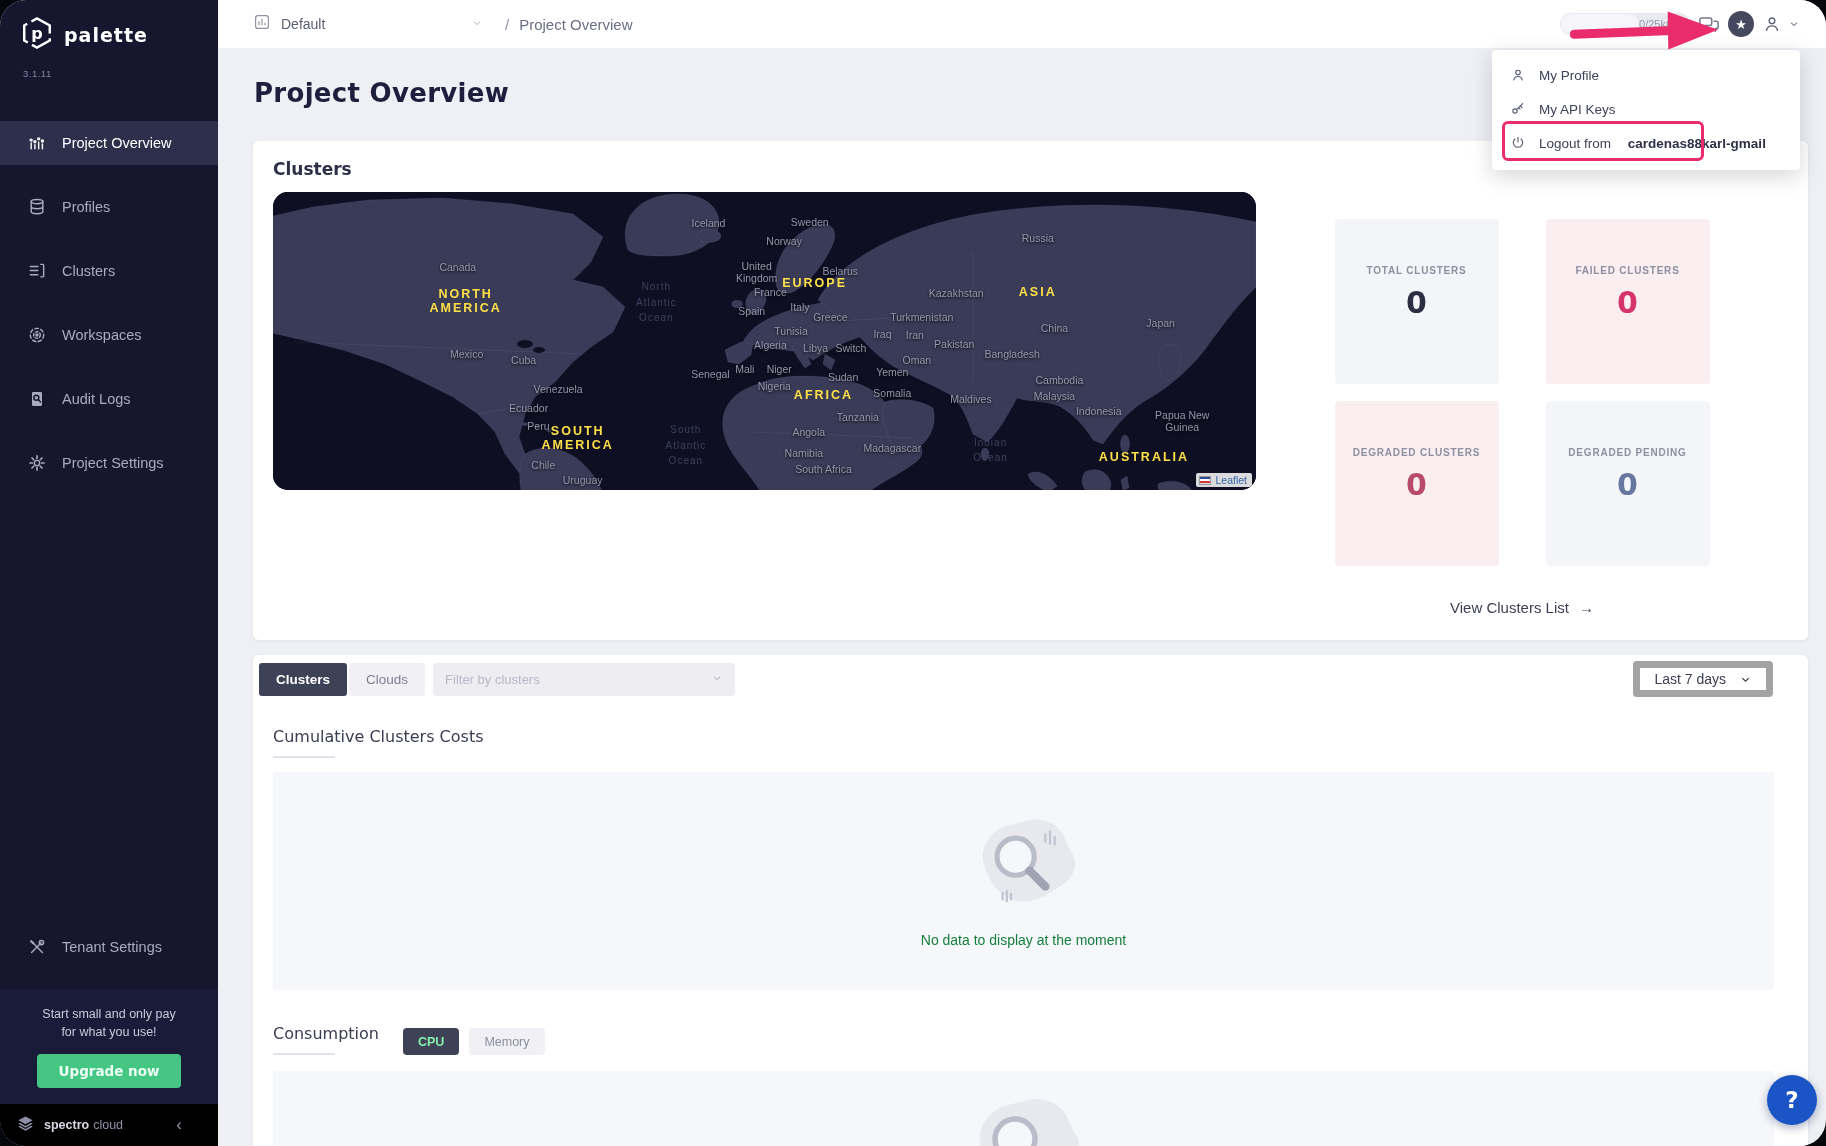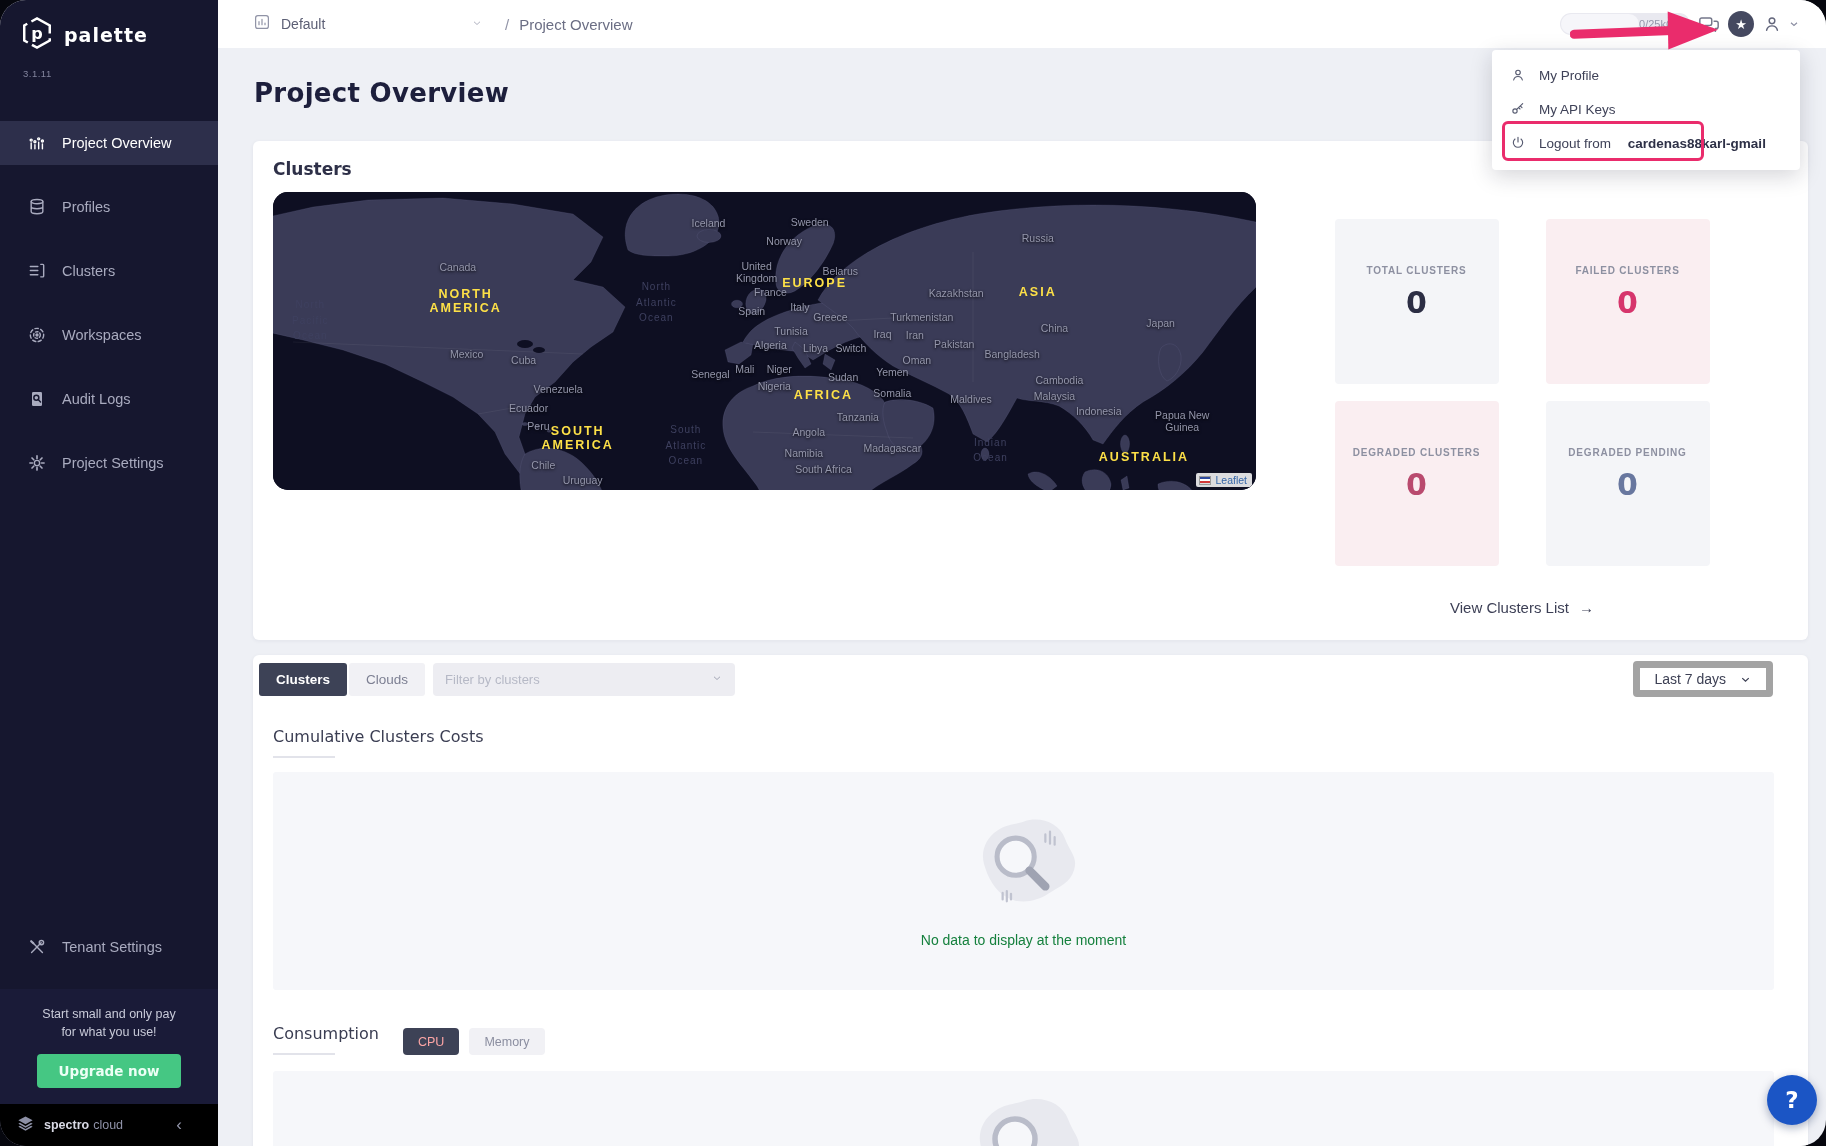--- a/index.html
+++ b/index.html
@@ -95,21 +95,21 @@
   .filter-select { margin-left:8px; width:302px; height:33px; background:#ededf2; border-radius:4px; display:flex; align-items:center; padding:0 12px; font-size:13px; color:#b6b9c6; cursor:pointer; }
   .filter-select .car { margin-left:auto; color:#a3a6b5; }
   .range-btn { margin-left:auto; margin-right:15px; height:36px; border:7px solid #a3a3a3; border-radius:4px; background:#fff; padding:0 14px; font-size:14px; color:#3d4054; display:flex; align-items:center; gap:13px; cursor:pointer; }
   .sec-head { margin:30px 0 0 14px; }
   .sec-head .t { font-size:16px; color:#3a3d52; font-weight:500; font-family:"DejaVu Sans",sans-serif; }
   .sec-head .u { width:62px; height:2px; background:#e2e3ea; margin-top:10px; }
   .empty-panel { margin:14px 14px 0; height:218px; background:#f6f7fa; border-radius:3px; display:flex; flex-direction:column; align-items:center; justify-content:center; }
   .empty-panel .msg { margin-top:14px; font-size:14px; color:#15803d; }
   .consumption-row { margin:34px 0 0 14px; display:flex; align-items:flex-end; gap:24px; }
   .pillbtn { height:27px; padding:0 15px; border-radius:4px; font-size:12.5px; display:flex; align-items:center; cursor:pointer; margin-top:2px; }
-  .pillbtn.active { background:#3d4256; color:#fca5a5; font-weight:400; }
+  .pillbtn.active { background:#3d4256; color:#86efac; font-weight:700; }
   .pillbtn.inactive { background:#f1f1f5; color:#8b8ea0; }
   .toggles { display:flex; gap:10px; }
   .empty-panel2 { margin:16px 14px 0; height:90px; background:#f6f7fa; border-radius:3px; overflow:hidden; display:flex; justify-content:center; }
   .empty-panel2 svg { margin-top:22px; }
 
   .help-btn { position:absolute; right:9px; bottom:21px; width:50px; height:50px; border-radius:50%; background:#1b55c5; color:#fff; font-size:23px; font-weight:700; display:flex; align-items:center; justify-content:center; box-shadow:0 3px 10px rgba(10,30,80,.35); z-index:50; cursor:pointer; font-family:"DejaVu Sans",sans-serif; }
 </style>
 </head>
 <body>
 

